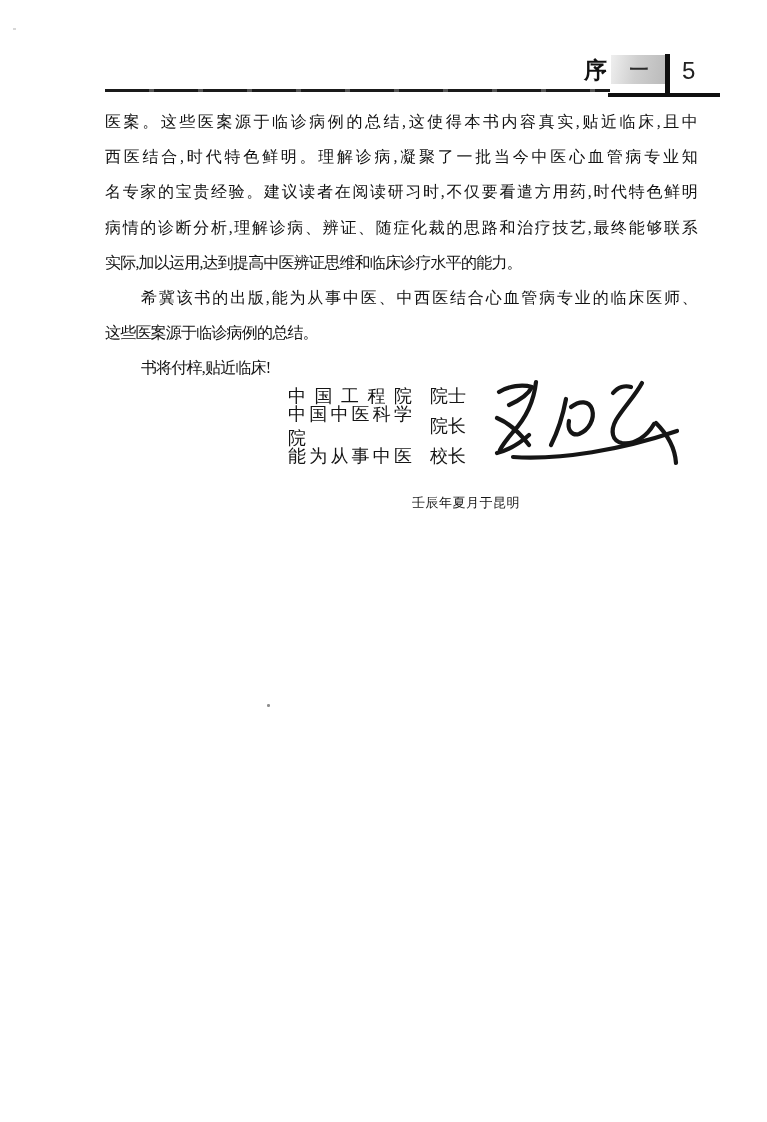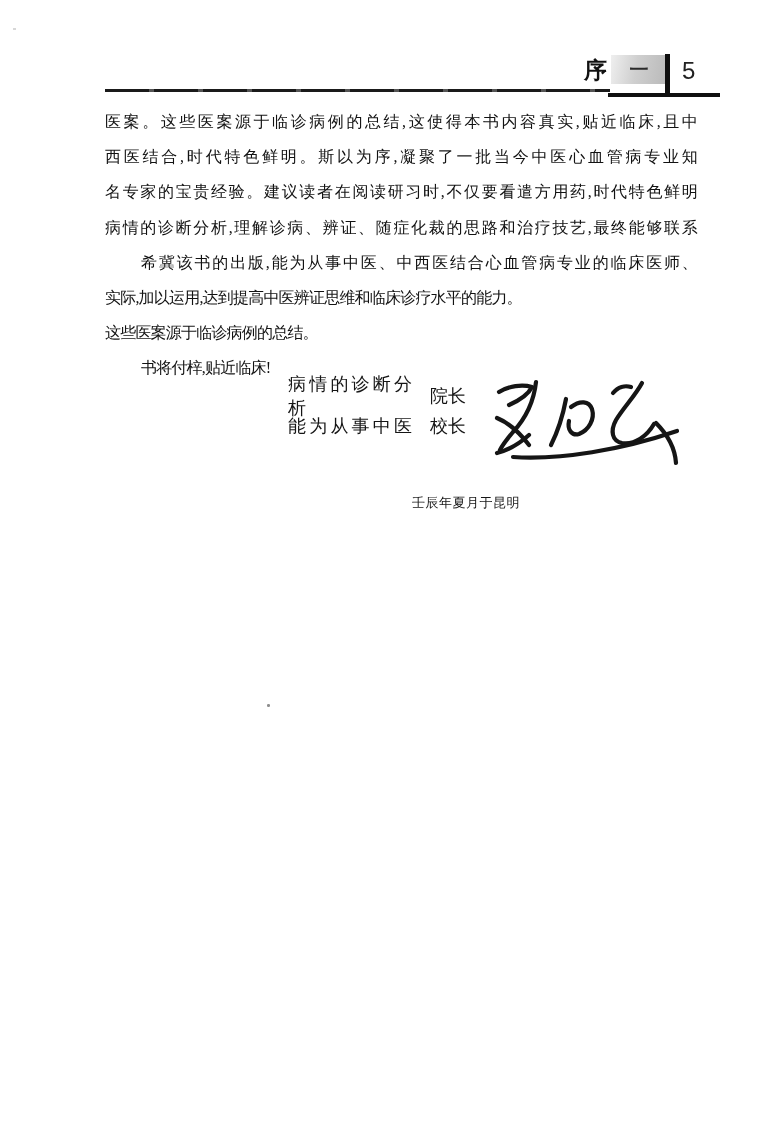--- a/index.html
+++ b/index.html
@@ -87,32 +87,36 @@
   <div class="num-box">
     <span>一</span>
   </div>
   <div class="divider-bar"></div>
   <span class="page-num">5</span>
   <div class="rule-thin"></div>
   <div class="rule-thick"></div>
 
   <div class="text-block">
     <div class="ln just">医案。这些医案源于临诊病例的总结,这使得本书内容真实,贴近临床,且中</div>
-    <div class="ln just">西医结合,时代特色鲜明。斯以为序,凝聚了一批当今中医心血管病专业知</div>
+    <div class="ln just">西医结合,时代特色鲜明。理解诊病,凝聚了一批当今中医心血管病专业知</div>
     <div class="ln just">名专家的宝贵经验。建议读者在阅读研习时,不仅要看遣方用药,时代特色鲜明</div>
     <div class="ln just">病情的诊断分析,理解诊病、辨证、随症化裁的思路和治疗技艺,最终能够联系</div>
+    <div class="ln">实际,加以运用,达到提高中医辨证思维和临床诊疗水平的能力。</div>
     <div class="ln just ind">希冀该书的出版,能为从事中医、中西医结合心血管病专业的临床医师、</div>
-    <div class="ln">实际,加以运用,达到提高中医辨证思维和临床诊疗水平的能力。</div>
     <div class="ln">这些医案源于临诊病例的总结。</div>
     <div class="ln ind">书将付梓,贴近临床!</div>
   </div>
 
   <div class="aff-block">
     <div class="aff-row">
-      <span class="aff-org">病情的诊断分析</span>
+      <span class="aff-org">中国工程院</span>
+      <span class="aff-role">院士</span>
+    </div>
+    <div class="aff-row">
+      <span class="aff-org">中国中医科学院</span>
       <span class="aff-role">院长</span>
     </div>
     <div class="aff-row">
       <span class="aff-org">能为从事中医</span>
       <span class="aff-role">校长</span>
     </div>
   </div>
 
   <svg class="sig-svg" viewBox="0 0 200 104" fill="none" stroke="#151515" stroke-width="4.2" stroke-linecap="round" stroke-linejoin="round">
     <path d="M13,18 C23,12 36,10 46,13 C42,21 32,27 23,31"></path>

